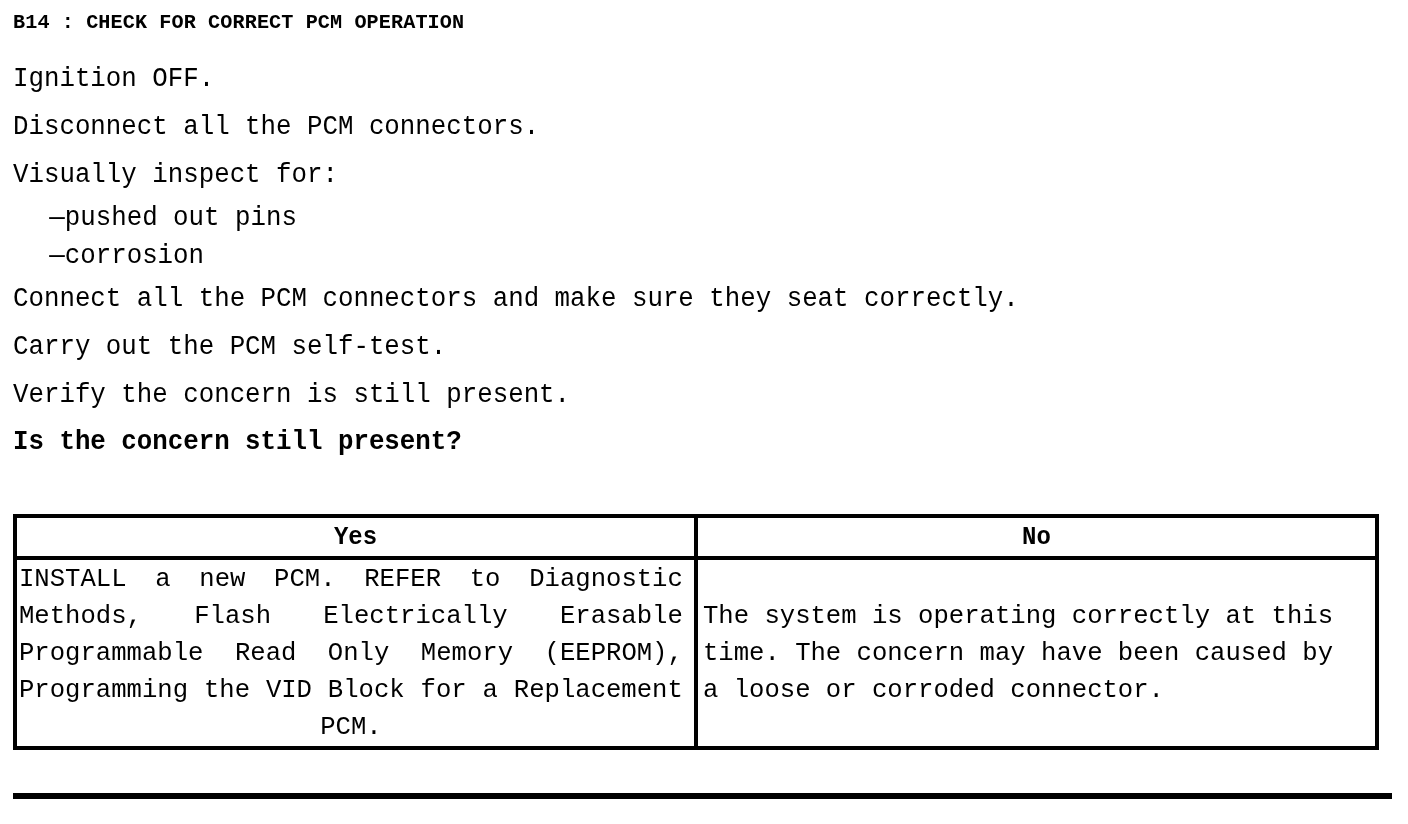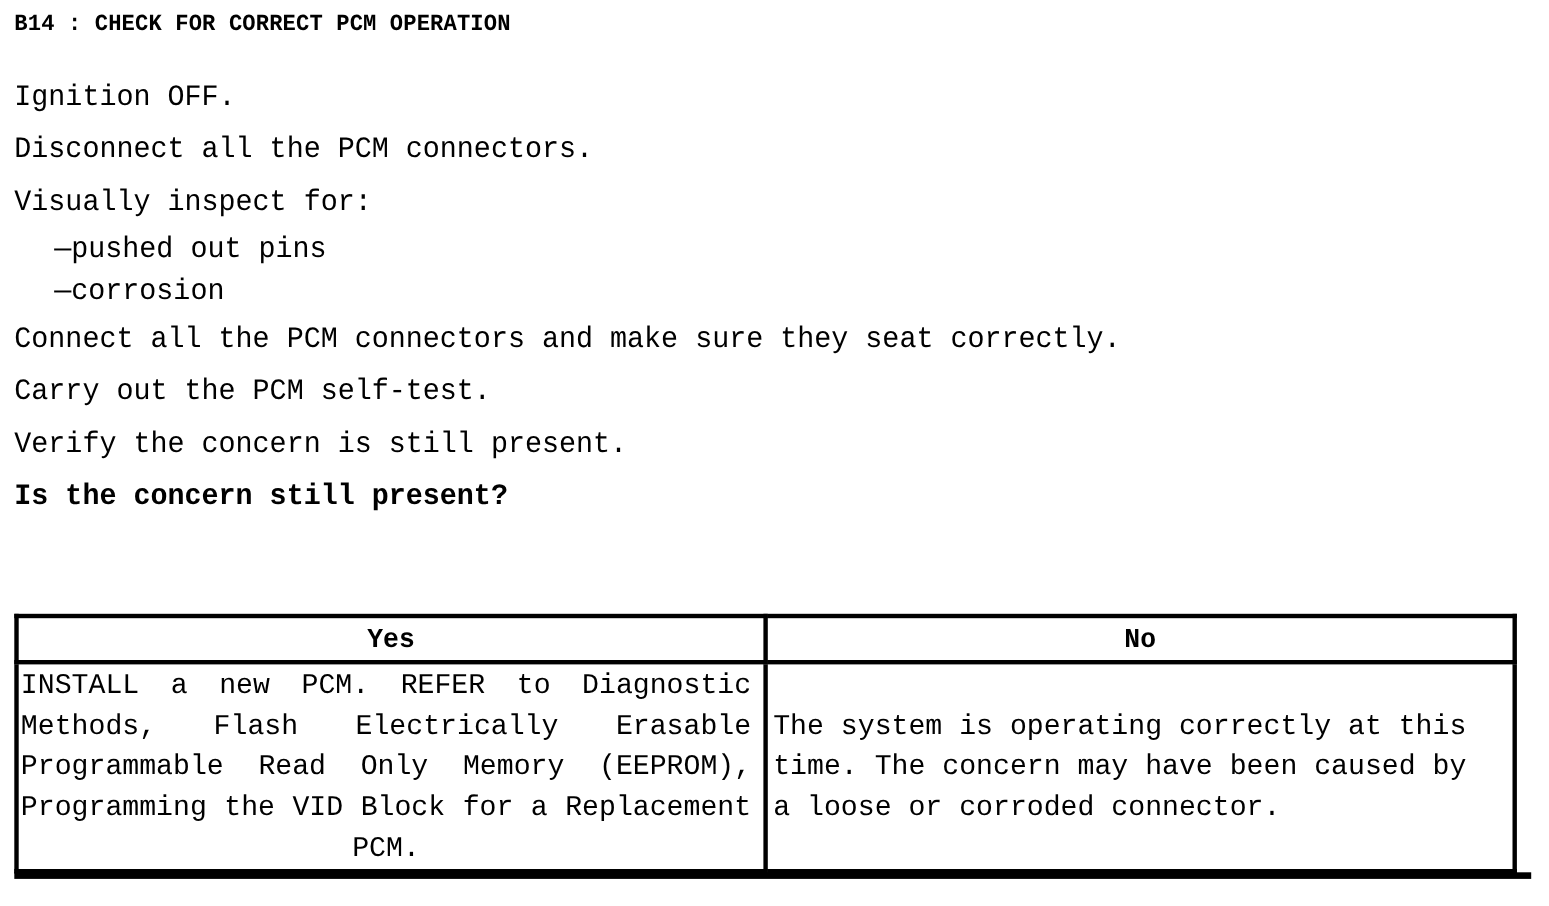--- a/index.html
+++ b/index.html
@@ -32,21 +32,21 @@
     letter-spacing: 0.1px;
     white-space: nowrap;
     transform: scaleX(0.96);
     transform-origin: left top;
   }
 
   
   .instructions {
     position: absolute;
     left: 13px;
-    top: 65px;
+    top: 55px;
     width: 1380px;
   }
   .instr-line {
     font-size: 27px;
     line-height: 48px;
     white-space: nowrap;
     transform: scaleX(0.955);
     transform-origin: left center;
   }
   .instr-line.tight {
@@ -59,21 +59,20 @@
   }
 
   
   .decision-table {
     position: absolute;
     left: 13px;
     top: 514px;
     width: 1362px;
     border-collapse: collapse;
     table-layout: fixed;
-    margin-top: 44px;
   }
   .decision-table th,
   .decision-table td {
     border: 4px solid #000000;
     padding: 0;
     vertical-align: middle;
     font-weight: normal;
   }
   .decision-table th {
     height: 38px;

